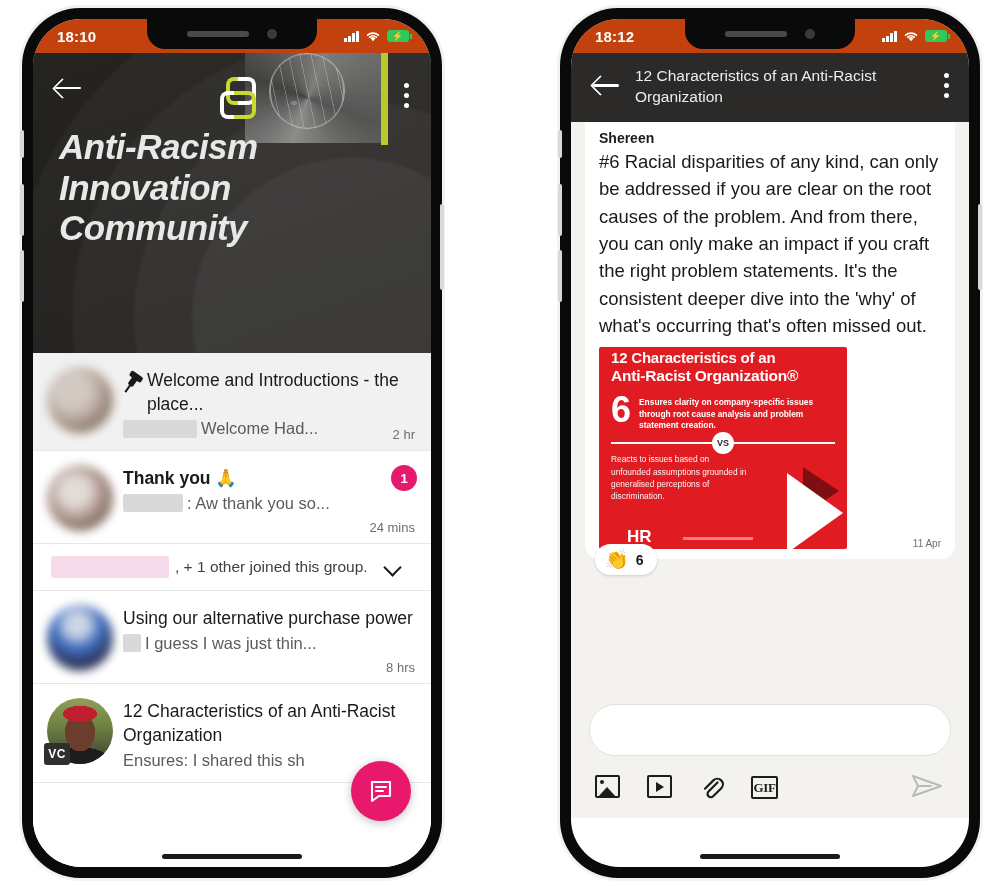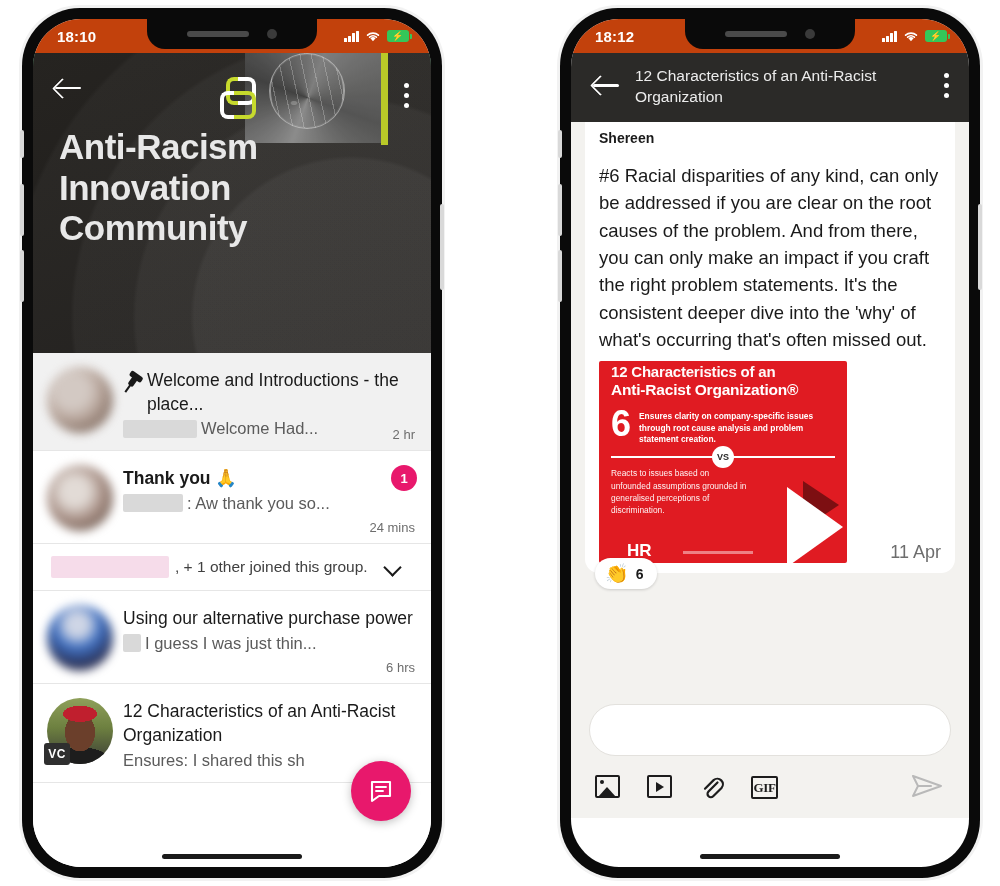--- a/index.html
+++ b/index.html
@@ -109,20 +109,21 @@
     background:#34c759; border-radius:0 1px 1px 0;
   }
   .batt span { color:#0a2b10; font-size: 9px; line-height:1; }
 
   
   .grp-header {
     position: relative;
     background: #14532d;
     height: 300px;
     overflow: hidden;
+    font-style: italic;
   }
   .grp-header .hdr-swirl {
     position:absolute; inset:0;
     background:
       radial-gradient(circle at 80% 88%, rgba(255,255,255,.045) 0 38%, transparent 39%),
       radial-gradient(circle at 80% 88%, rgba(255,255,255,.04) 0 52%, transparent 53%),
       radial-gradient(circle at 80% 88%, rgba(255,255,255,.035) 0 67%, transparent 68%),
       radial-gradient(circle at 80% 88%, rgba(255,255,255,.03) 0 82%, transparent 83%),
       linear-gradient(160deg,#262421 0%, #1c1a18 100%);
   }
@@ -420,21 +421,21 @@
     background: #ffffff;
     margin: 0 14px 0 14px;
     border-radius: 0 0 14px 14px;
     padding: 8px 14px 10px 14px;
     position: relative;
   }
   .msg-author {
     font-size: 14px;
     font-weight: bold;
     color: #1a1a1a;
-    margin-bottom: 16px;
+    margin-bottom: 2px;
   }
   .msg-text {
     font-size: 18.5px;
     line-height: 1.48;
     color: #1a1a1a;
   }
   .card {
     margin-top: 8px;
     width: 248px;
     height: 202px;
@@ -476,21 +477,21 @@
   .card-play-shadow {
     position: absolute; right: 8px; bottom: 34px;
     width: 0; height: 0;
     border-left: 36px solid #7d0f12;
     border-top: 24px solid transparent;
     border-bottom: 24px solid transparent;
   }
   .msg-time {
     position: absolute;
     right: 14px; bottom: 10px;
-    font-size: 18px;
+    font-size: 10px;
     color: #6d6d6d;
   }
   .reaction {
     position: absolute;
     left: 10px; bottom: -16px;
     background: #ffffff;
     border-radius: 18px;
     padding: 6px 14px 6px 10px;
     display: flex; align-items: center; gap: 7px;
     box-shadow: 0 1px 3px rgba(0,0,0,.16);
@@ -652,21 +653,21 @@
         <div class="avatar blurred-c"></div>
         <div class="row-body">
           <div class="row-title">
             <span>Using our alternative purchase power</span>
           </div>
           <div class="row-sub">
             <span class="name-redacted nr-w3"></span>
             <span>I guess I was just thin...</span>
           </div>
         </div>
-        <div class="row-time">6 hrs</div>
+        <div class="row-time">8 hrs</div>
       </div>
 
       <div class="chat-row">
         <div class="avatar photo-vc">
           <div class="face"></div>
           <div class="vc-badge">VC</div>
         </div>
         <div class="row-body">
           <div class="row-title">
             <span>12 Characteristics of an Anti-Racist Organization</span>

